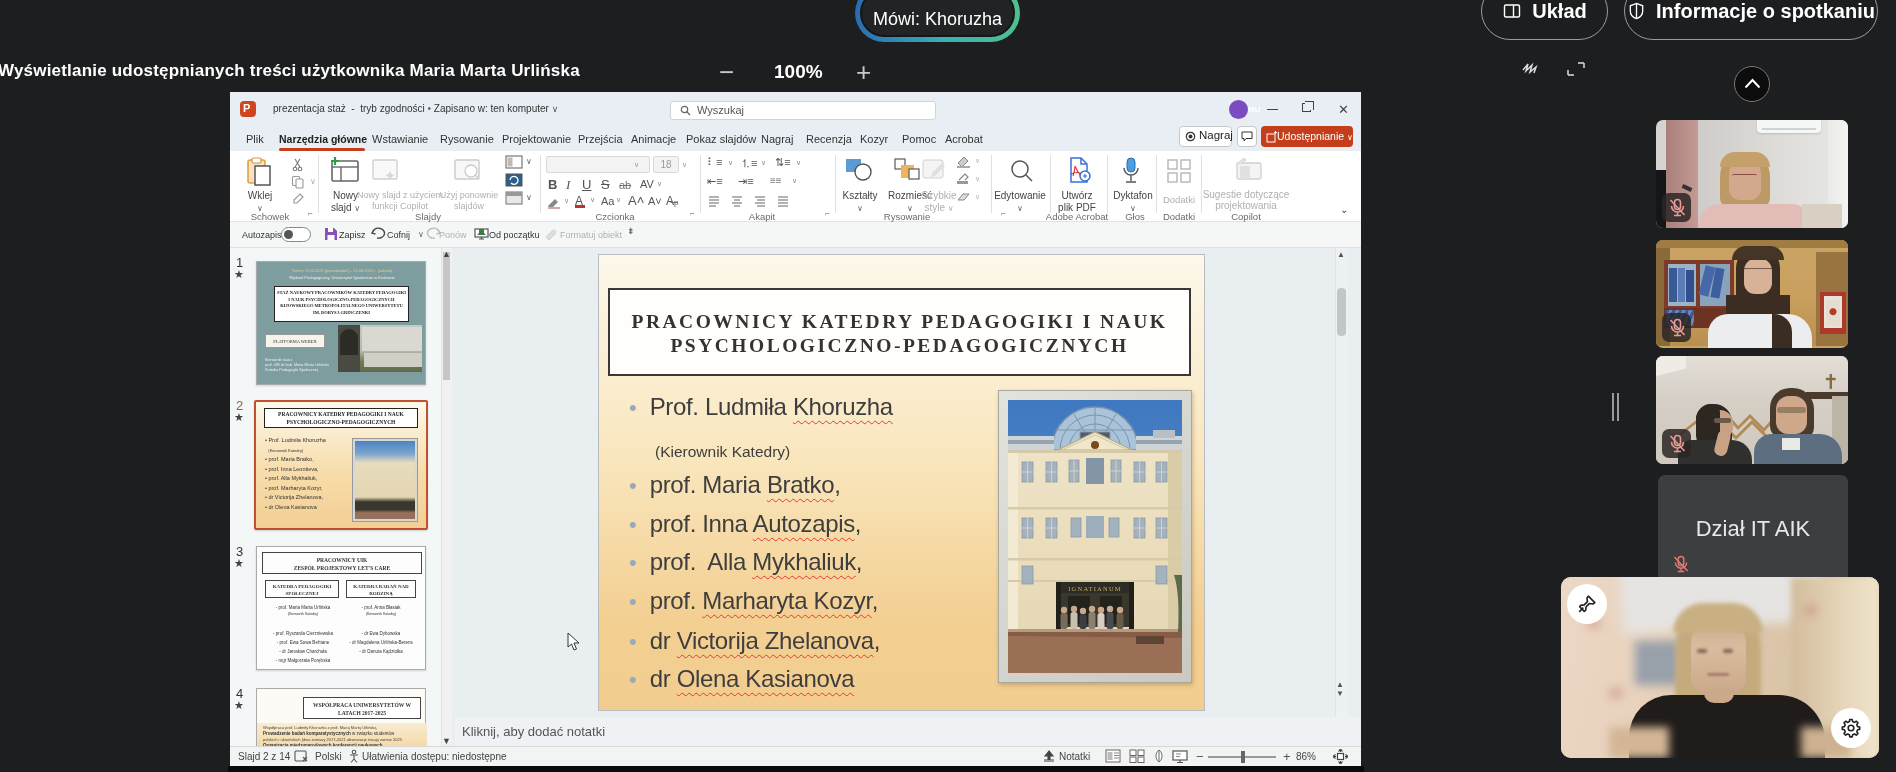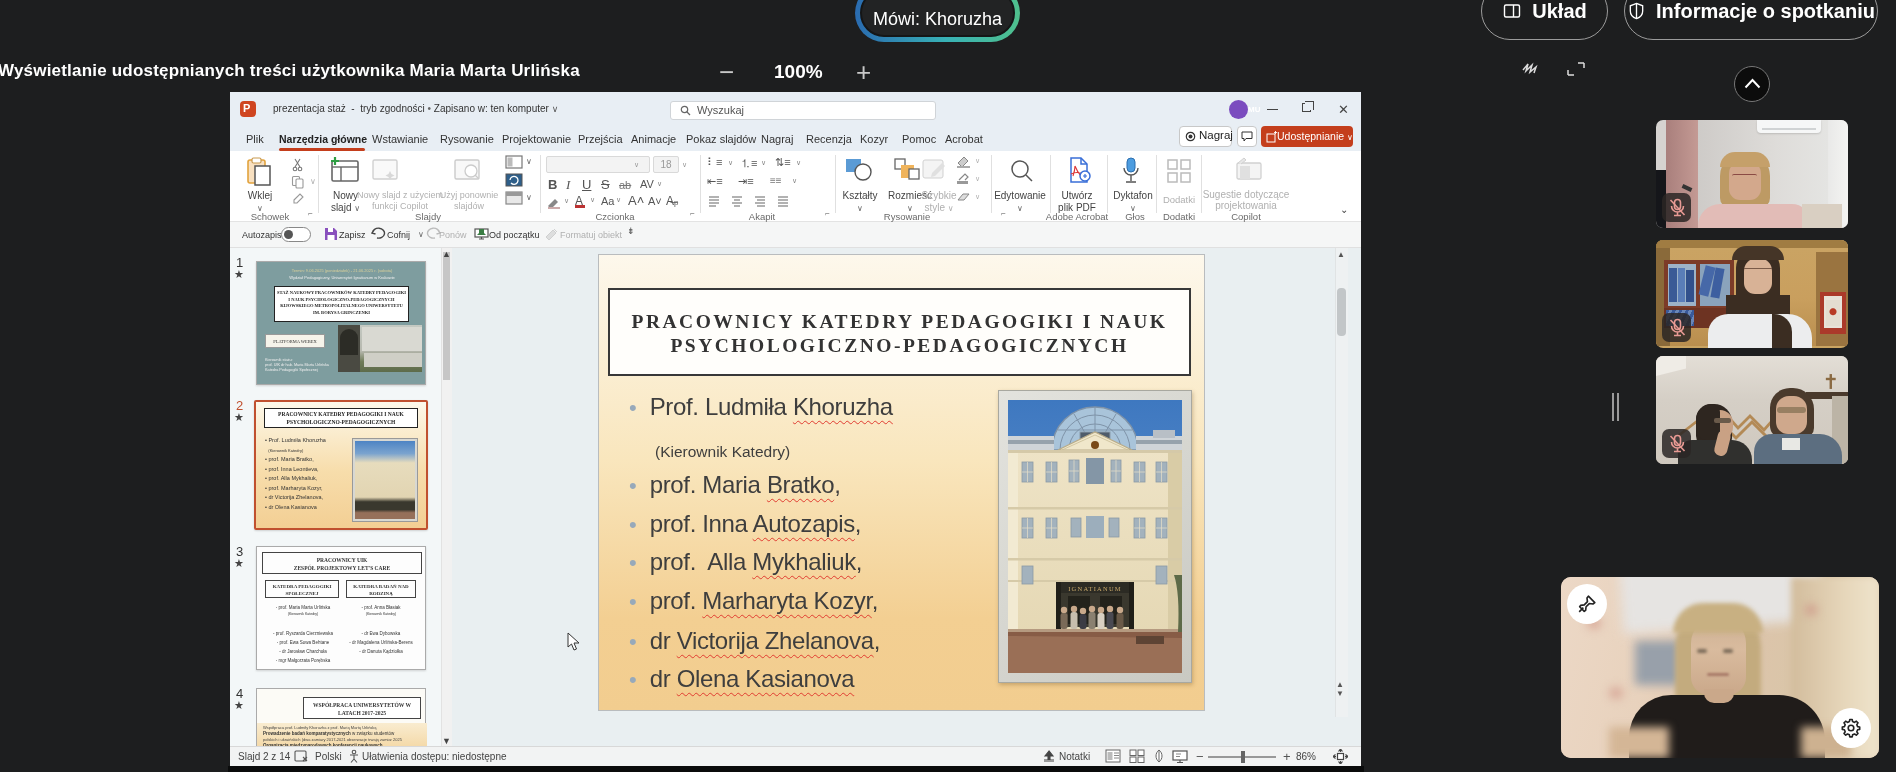--- a/index.html
+++ b/index.html
@@ -526,20 +526,23 @@
 
           <svg class="abs" style="left:-32px; top:377px;" width="13" height="19" viewBox="0 0 13 19">
               <path d="M1 1 L1 15 L4.5 12 L7 18 L9.5 17 L7 11 L12 11 Z" fill="#fff" stroke="#333" stroke-width="1"></path>
             </svg>
         </div>
 
         <div class="abs" style="left:880px; top:0; width:13px; height:469px; background:#eef1f2; border-left:1px solid #e0e3e4;"></div>
         <div class="abs" style="left:882px; top:3px; width:9px; height:6px; background:#eef1f2; color:#555; font-size:8px; line-height:8px;">▲</div>
         <div class="abs" style="left:882px; top:40px; width:9px; height:48px; background:#c2c6c8; border-radius:4px;"></div>
         <div class="abs" style="left:881px; top:432px; font-size:8px; color:#555;">▲<br>▼</div>
+      </div>
+      <div id="notes" class="abs" style="left:225px; top:469px; width:906px; height:29px; background:#eef2f4; color:#555; font-size:13px;">
+        <span style="position:absolute; left:7px; top:7px;">Kliknij, aby dodać notatki</span>
       </div>
     </div>
     <div id="statusbar">
       <div class="abs" style="left:8px; top:4px;">Slajd 2 z 14</div>
       <svg class="abs" style="left:64px; top:3px;" width="15" height="13" viewBox="0 0 15 13" fill="none" stroke="#555" stroke-width="1.1">
           <rect x="1" y="1" width="11" height="10" rx="1"></rect>
           <path d="M9 7 l4 4 M13 7 l-4 4"></path>
         </svg>
       <div class="abs" style="left:85px; top:4px;">Polski</div>
       <svg class="abs" style="left:117px; top:2px;" width="14" height="14" viewBox="0 0 14 14" fill="none" stroke="#555" stroke-width="1.1">
@@ -666,20 +669,30 @@
     <div class="abs" style="left:98px; top:78px; width:88px; height:31px; background:#5c6e80; border-radius:18px 22px 0 0;"></div>
     <div class="abs" style="left:126px; top:82px; width:18px; height:12px; background:#e8e8e4;"></div>
     <div class="micbadge"></div>
     <svg class="abs" style="left:13px; bottom:11px;" width="17" height="19" viewBox="0 0 17 19" fill="none" stroke="#e89a94" stroke-width="1.6">
         <rect x="5.5" y="1.5" width="6" height="10" rx="3"></rect>
         <path d="M2.5 8 a6 6 0 0 0 12 0 M8.5 14.5 V17 M5 17.5 h7"></path>
         <line x1="1.5" y1="2" x2="15.5" y2="17"></line>
       </svg>
   </div>
 
+  <div class="vtile" style="left:1658px; top:475px; width:190px; height:107px; background:#3d3e3f;">
+    <div class="abs" style="left:0; top:0; width:190px; height:107px; text-align:center; color:#e8e8e8; font-size:22px;">
+        <span style="position:absolute; left:0; right:0; top:41px;">Dział IT AIK</span>
+      </div>
+    <svg class="abs" style="left:15px; top:80px;" width="16" height="18" viewBox="0 0 17 19" fill="none" stroke="#e87a74" stroke-width="1.5">
+        <rect x="5.5" y="1.5" width="6" height="10" rx="3"></rect>
+        <path d="M2.5 8 a6 6 0 0 0 12 0 M8.5 14.5 V17 M5 17.5 h7"></path>
+        <line x1="1.5" y1="2" x2="15.5" y2="17"></line>
+      </svg>
+  </div>
 
   <div class="abs" style="left:1612px; top:393px; width:2px; height:28px; background:#9a9a9a;"></div>
   <div class="abs" style="left:1617px; top:393px; width:2px; height:28px; background:#9a9a9a;"></div>
 
   <div id="pip" class="abs" style="left:1561px; top:577px; width:318px; height:181px; border-radius:10px; background:#e2cdb9; overflow:hidden;">
     <div class="abs" style="left:0; top:0; width:318px; height:181px; background:linear-gradient(105deg,#ecd8c6 0%,#e8d2bd 30%,#ddc4ab 55%,#d9c6a8 75%,#e4d4bc 100%);"></div>
     <div class="abs" style="left:60px; top:-20px; width:200px; height:70px; background:#e6e4e2; transform:rotate(-4deg); filter:blur(6px);"></div>
     <div class="abs" style="left:230px; top:0px; width:88px; height:181px; background:linear-gradient(90deg,#d2bc9c,#e6d6ba 60%,#efe4cc); filter:blur(3px);"></div>
     <div class="abs" style="left:74px; top:64px; width:46px; height:44px; background:#98a0aa; filter:blur(5px);"></div>
     <div class="abs" style="left:26px; top:40px; width:14px; height:12px; background:#d8a898; border-radius:50%; filter:blur(5px);"></div>

